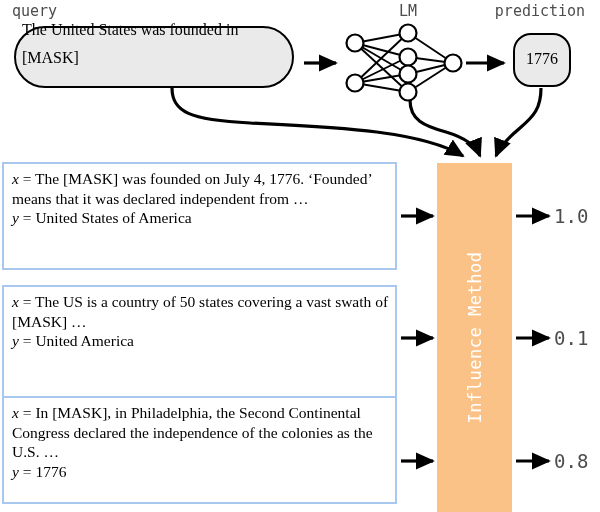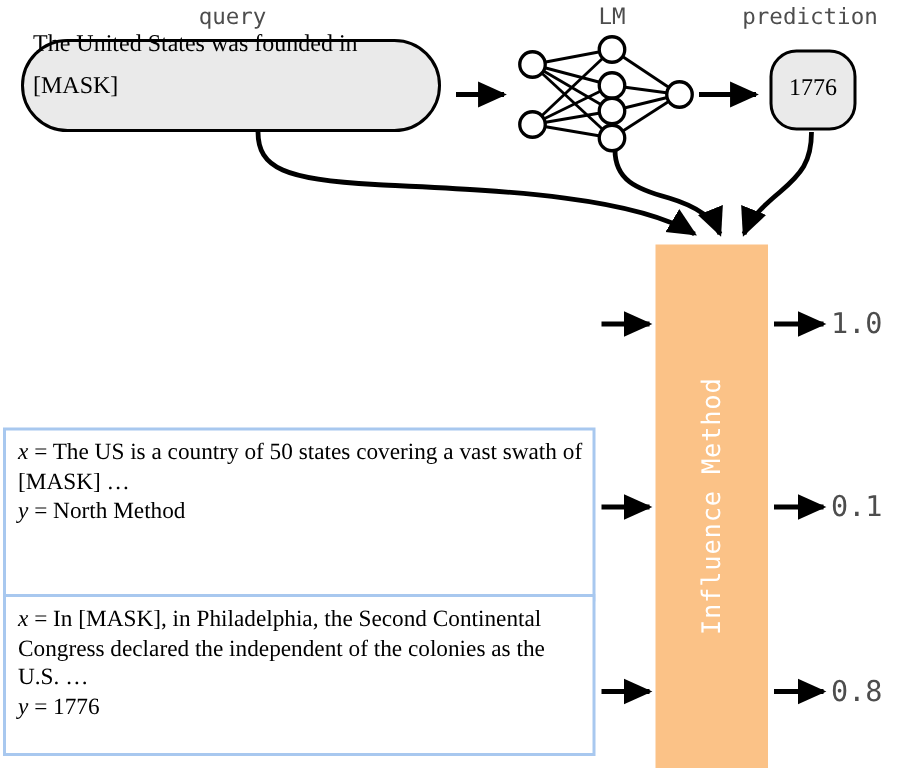--- a/index.html
+++ b/index.html
@@ -19,21 +19,21 @@
   
   .col-header {
     position: absolute;
     font-family: "DejaVu Sans Mono", monospace;
     font-size: 15px;
     color: #4d4d4d;
     letter-spacing: 0px;
     white-space: nowrap;
     top: 2px;
   }
-  #hdr-query      { left: 0px;   width: 310px; text-align: center; }
+  #hdr-query      { left: 12px;   width: 310px; }
   #hdr-lm         { left: 362px; width: 92px;  text-align: center; }
   #hdr-prediction { left: 480px; width: 120px; text-align: center; }
 
   
   #query-box {
     position: absolute;
     left: 14px;
     top: 26px;
     width: 280px;
     height: 62px;
@@ -164,31 +164,37 @@
   <div id="query-text">The United States was founded in [MASK]</div>
 
   <div id="prediction-box">
     <div id="prediction-text">1776</div>
   </div>
 
   <div id="influence-bar">
     <div id="influence-label">Influence Method</div>
   </div>
 
+  <div class="example-box" id="example-box-0">
+    <div class="example-text">
+      <span class="var">x</span><span> = </span><span>The [MASK] was founded on July 4, 1776. ‘Founded’ means that it was declared independent from …</span><br>
+      <span class="var">y</span><span> = </span><span>United States of America</span>
+    </div>
+  </div>
 
   <div class="example-box" id="example-box-1">
     <div class="example-text">
       <span class="var">x</span><span> = </span><span>The US is a country of 50 states covering a vast swath of [MASK] …</span><br>
-      <span class="var">y</span><span> = </span><span>North Method</span>
+      <span class="var">y</span><span> = </span><span>United America</span>
     </div>
   </div>
 
   <div class="example-box" id="example-box-2">
     <div class="example-text">
-      <span class="var">x</span><span> = </span><span>In [MASK], in Philadelphia, the Second Continental Congress declared the independent of the colonies as the U.S. …</span><br>
+      <span class="var">x</span><span> = </span><span>In [MASK], in Philadelphia, the Second Continental Congress declared the independence of the colonies as the U.S. …</span><br>
       <span class="var">y</span><span> = </span><span>1776</span>
     </div>
   </div>
 
   <div class="score" id="score-0">1.0</div>
   <div class="score" id="score-1">0.1</div>
   <div class="score" id="score-2">0.8</div>
 
   <svg id="vector-layer" viewBox="0 0 600 512">
     <defs>

